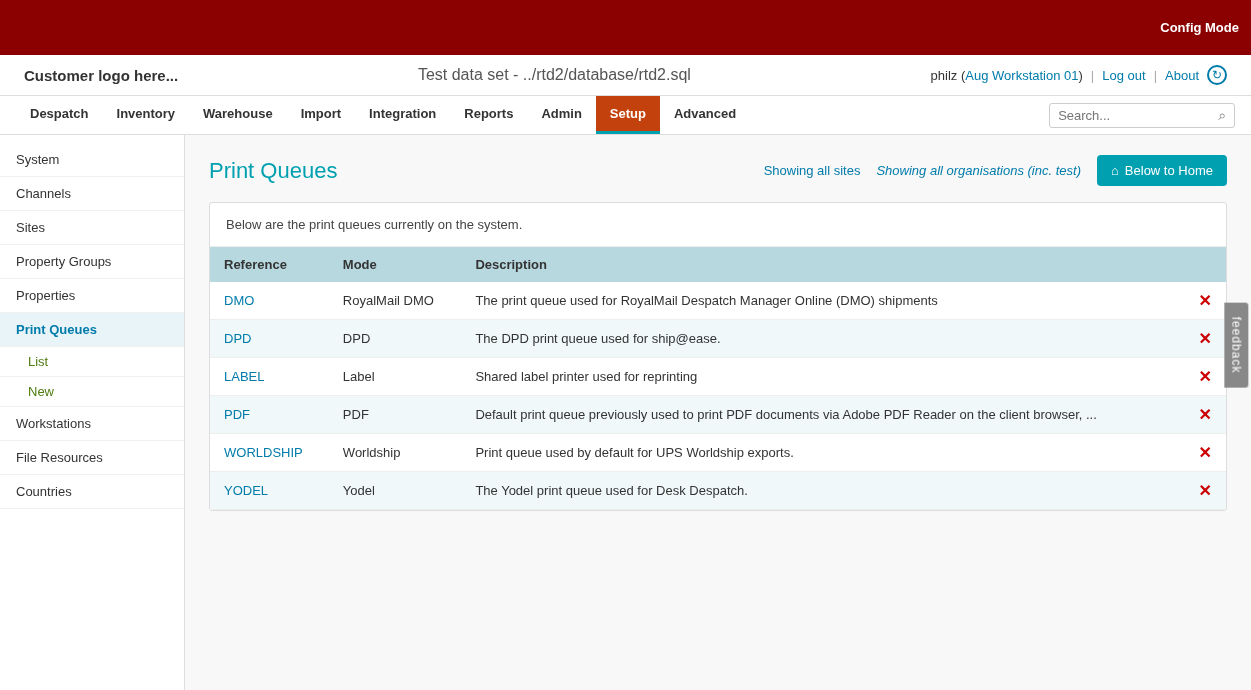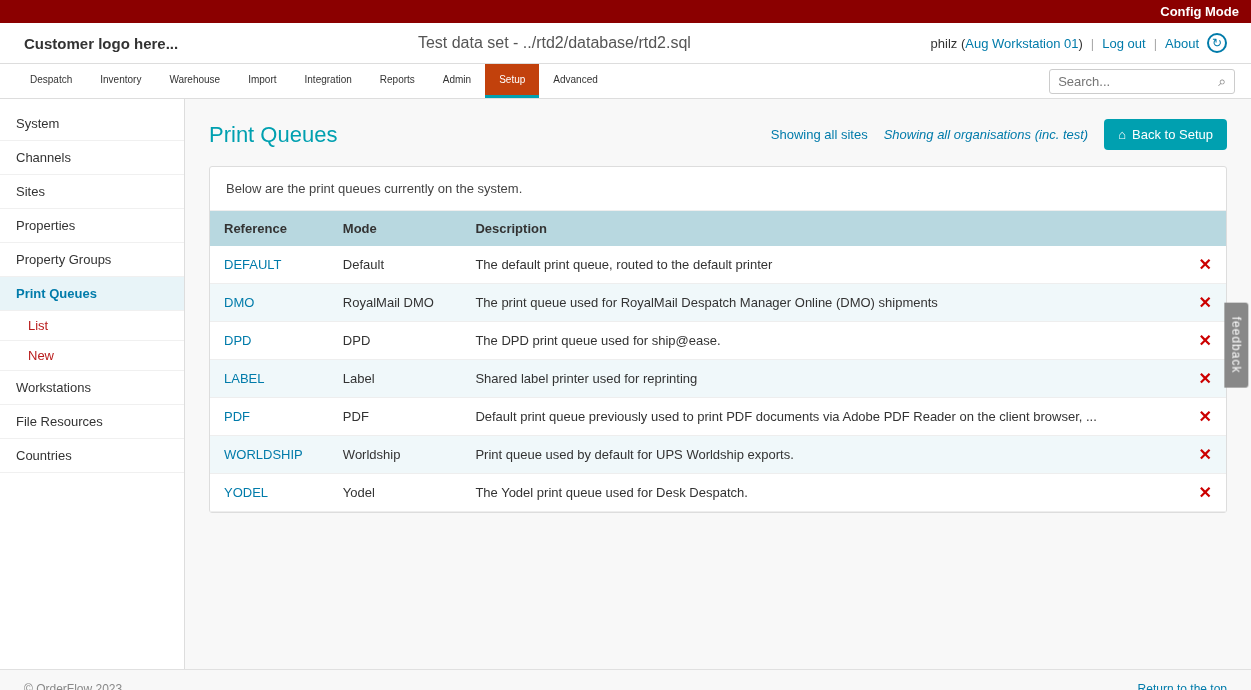--- a/index.html
+++ b/index.html
@@ -3,21 +3,21 @@
   <meta charset="utf-8">
   <style>
     * { box-sizing: border-box; margin: 0; padding: 0; }
     body { font-family: Arial, sans-serif; font-size: 13px; background: #f0f0f0; color: #333; }
 
     
     .config-bar {
       background: #8b0000;
       color: white;
       text-align: right;
-      padding: 4px 12px;
+      padding: 20px 12px;
       font-size: 13px;
       font-weight: bold;
     }
 
     
     .header {
       background: white;
       padding: 10px 24px;
       display: flex;
       align-items: center;
@@ -67,24 +67,25 @@
       align-items: center;
       padding: 0 16px;
     }
     .navbar-items {
       display: flex;
       flex: 1;
     }
     .nav-item {
       padding: 10px 14px;
       cursor: pointer;
-      font-size: 10px;
+      font-size: 13px;
       color: #333;
       border-bottom: 3px solid transparent;
       white-space: nowrap;
+      font-weight: bold;
     }
     .nav-item.active {
       background: #c2410c;
       color: white;
       border-bottom-color: #00a0b0;
     }
     .search-box {
       display: flex;
       align-items: center;
       border: 1px solid #ccc;
@@ -124,21 +125,21 @@
     }
     .sidebar-item.active {
       background: #e8f4f8;
       color: #007baa;
       font-weight: bold;
     }
     .sidebar-sub {
       padding: 7px 16px 7px 28px;
       cursor: pointer;
       font-size: 13px;
-      color: #b91c1c;
+      color: #4d7c0f;
       border-bottom: 1px solid #f0f0f0;
     }
 
     
     .content {
       flex: 1;
       padding: 20px 24px;
       background: #f8f8f8;
       position: relative;
     }
@@ -302,22 +303,22 @@
     <span class="search-icon-small">⌕</span>
   </div>
 </div>
 
 <div class="main-layout">
 
   <div class="sidebar">
     <div class="sidebar-item">System</div>
     <div class="sidebar-item">Channels</div>
     <div class="sidebar-item">Sites</div>
+    <div class="sidebar-item">Property Groups</div>
     <div class="sidebar-item">Properties</div>
-    <div class="sidebar-item">Property Groups</div>
     <div class="sidebar-item active">Print Queues</div>
     <div class="sidebar-sub">List</div>
     <div class="sidebar-sub">New</div>
     <div class="sidebar-item">Workstations</div>
     <div class="sidebar-item">File Resources</div>
     <div class="sidebar-item">Countries</div>
   </div>
 
   <div class="content">
 
@@ -325,44 +326,38 @@
       <h1 class="page-title">Print Queues</h1>
       <div class="page-header-right">
         <a class="showing-link">Showing all sites</a>
         <a class="showing-link">
           <span>Showing all organisations</span>
           <span> </span>
           <span style="font-style:italic;">(inc. test)</span>
         </a>
         <button class="back-home-btn">
           <span>⌂</span>
-          <span>Back to Setup</span>
+          <span>Below to Home</span>
         </button>
       </div>
     </div>
 
     <div class="content-panel">
       <div class="panel-text">Below are the print queues currently on the system.</div>
 
       <table>
         <thead>
           <tr>
             <th>Reference</th>
             <th>Mode</th>
             <th>Description</th>
             <th></th>
           </tr>
         </thead>
         <tbody id="table-body">
-        <tr>
-              <td><a class="ref-link">DEFAULT</a></td>
-              <td>Default</td>
-              <td>The default print queue, routed to the default printer</td>
-              <td style="text-align: center; width: 40px;"><span class="delete-x">✕</span></td>
-            </tr>
             <tr>
               <td><a class="ref-link">DMO</a></td>
               <td>RoyalMail DMO</td>
               <td>The print queue used for RoyalMail Despatch Manager Online (DMO) shipments</td>
               <td style="text-align: center; width: 40px;"><span class="delete-x">✕</span></td>
             </tr>
             <tr>
               <td><a class="ref-link">DPD</a></td>
               <td>DPD</td>
               <td>The DPD print queue used for ship@ease.</td>

